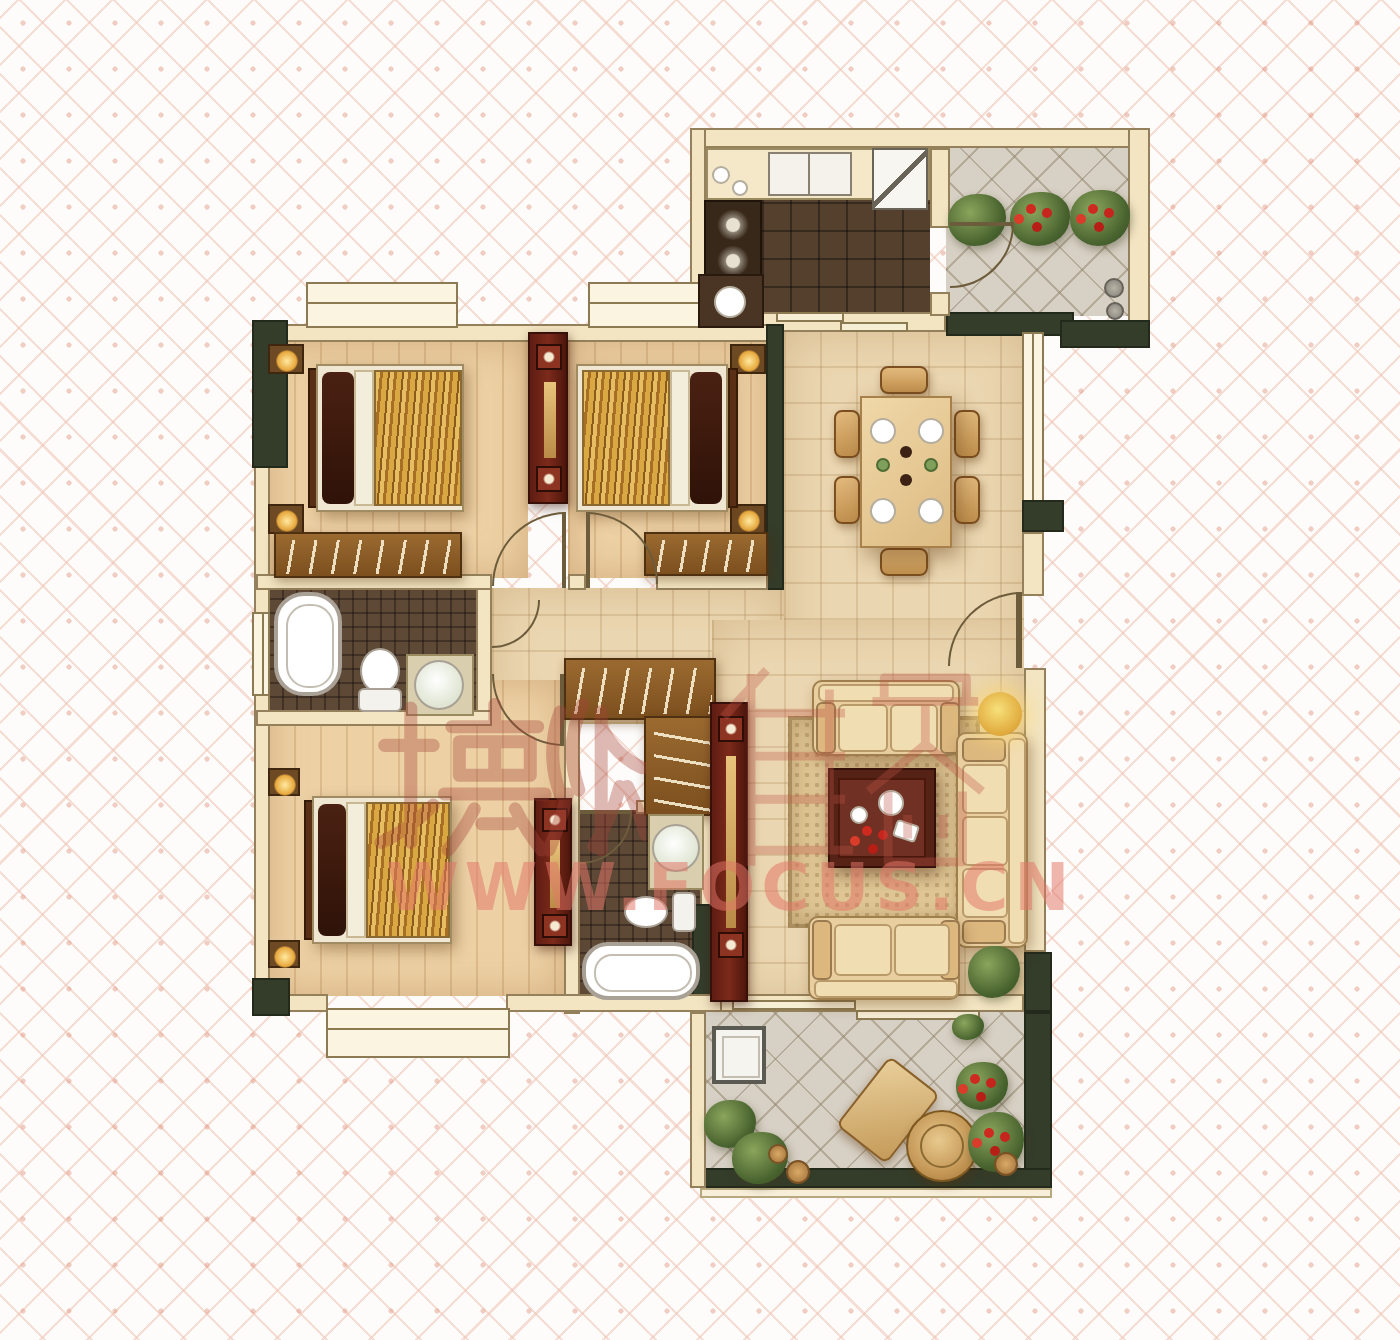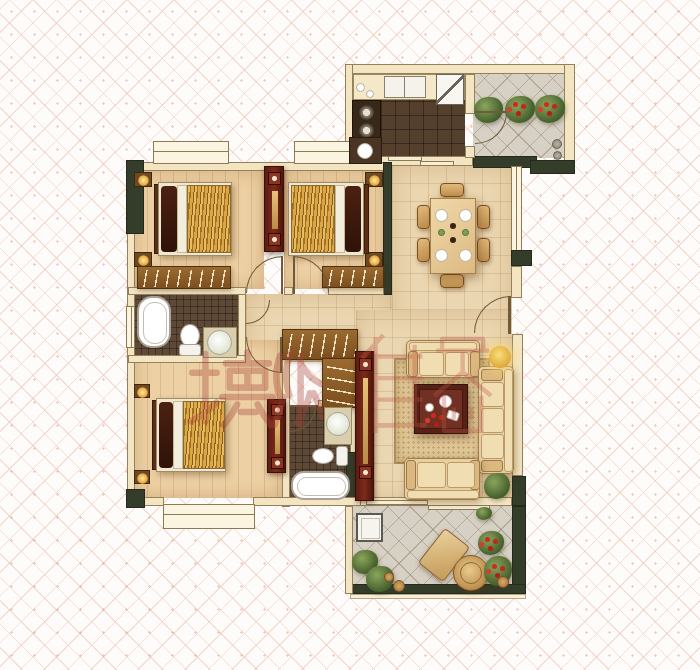--- a/index.html
+++ b/index.html
@@ -358,14 +358,15 @@
   <svg class="abs wm" style="left:183px;top:342px;width:140px;height:95px;" viewBox="0 0 150 100" fill="none" stroke="#a8453a" stroke-width="7" stroke-linecap="round" opacity="0.36" aria-label="搜狐">
     <path d="M10 32 H36 M24 12 V84 M36 64 Q22 78 8 84"></path>
     <path d="M46 22 H92 M69 10 V22 M50 30 H88 M50 30 V48 M88 30 V48 M50 48 H88 M69 30 V48 M42 58 H96 M58 66 Q52 78 44 88 M80 66 Q86 78 94 88 M62 74 H78"></path>
     <path d="M104 14 Q96 36 104 58 M116 10 Q106 32 114 56 M108 58 Q104 74 98 88"></path>
     <path d="M126 14 V88 M126 22 Q134 38 148 44 M136 54 Q132 70 122 86 M140 54 Q146 66 150 80"></path>
   </svg>
   <svg class="abs wm" style="left:352px;top:322px;width:142px;height:120px;" viewBox="0 0 145 120" fill="none" stroke="#c05548" stroke-width="4.5" stroke-linejoin="round" opacity="0.32" aria-label="焦点">
     <path d="M10 36 L32 12 M24 14 V112 M24 34 H72 M24 56 H72 M24 78 H72 M24 104 H76 M64 22 V104"></path>
     <path d="M86 28 H140 M92 28 V16 H134 V28 M113 28 V50 M84 74 L113 50 L142 74 M94 74 V110 H132 V74 M104 86 V98 M122 86 V98"></path>
   </svg>
+  <div class="abs wm-url" style="left:193px;top:424px;">WWW.FOCUS.CN</div>
 
 </div>
 
 </body></html>

